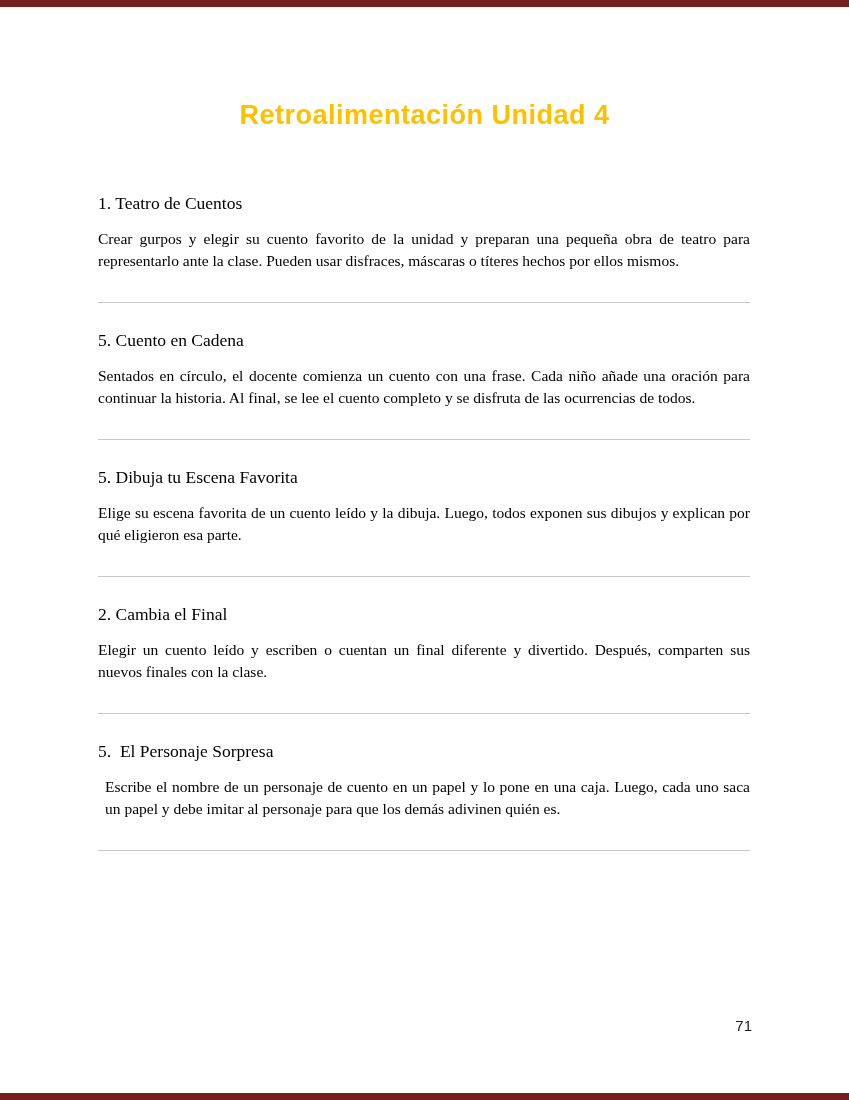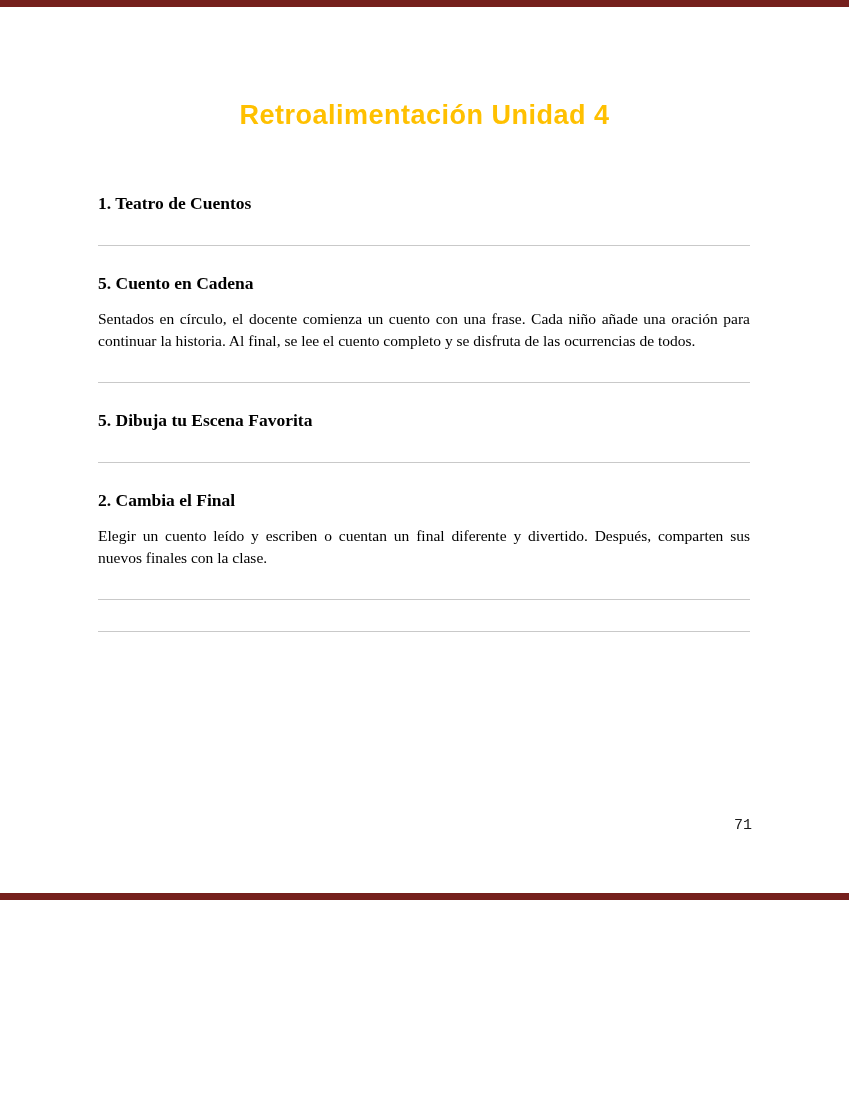--- a/index.html
+++ b/index.html
@@ -1,19 +1,19 @@
 <!DOCTYPE html>
 <html><head>
 <meta charset="utf-8">
 <style>
   html, body { margin: 0; padding: 0; background: #ffffff; }
   .page {
     position: relative;
     width: 849px;
-    height: 900px;
+    height: 1100px;
     background: #ffffff;
     overflow: hidden;
     font-family: "Liberation Serif", serif;
     color: #000000;
   }
   .edge-bar {
     position: absolute;
     left: 0;
     width: 100%;
     height: 7px;
@@ -36,77 +36,83 @@
   .content {
     position: absolute;
     top: 192px;
     left: 98px;
     width: 652px;
   }
   .section h2 {
     margin: 0;
     font-size: 17.5px;
     line-height: 22px;
-    font-weight: bold;
+    font-weight: normal;
     white-space: pre-wrap;
   }
   .section p {
     margin: 14px 0 0 0;
     font-size: 15.5px;
     line-height: 21.5px;
     text-align: justify;
   }
   .section.indented p { padding-left: 7px; }
   hr.divider {
     border: none;
     height: 1px;
     margin: 31px 0 26px 0;
   }
   .page-number {
     position: absolute;
     right: 97px;
     bottom: 66px;
-    font-family: Liberation Mono, monospace;
+    font-family: Liberation Sans, sans-serif;
     font-size: 15px;
     color: #1a1a1a;
   }
 </style>
 </head>
 <body>
 
 <div class="page">
 
   <div class="edge-bar top" style="background-color: rgb(117, 32, 29);"></div>
 
   <h1 class="doc-title" style="color: rgb(255, 192, 0);">Retroalimentación Unidad 4</h1>
 
   <div class="content">
 
     <div class="section">
       <h2>1. Teatro de Cuentos</h2>
+      <p>Crear gurpos y elegir  su cuento favorito de la unidad y preparan una pequeña obra de teatro para representarlo ante la clase. Pueden usar disfraces, máscaras o títeres hechos por ellos mismos.</p>
     </div>
     <hr class="divider" style="background-color: rgb(201, 201, 201);">
 
     <div class="section">
       <h2>5. Cuento en Cadena</h2>
       <p>Sentados en círculo, el docente comienza un cuento con una frase. Cada niño añade una oración para continuar la historia. Al final, se lee el cuento completo y se disfruta de las ocurrencias de todos.</p>
     </div>
     <hr class="divider" style="background-color: rgb(201, 201, 201);">
 
     <div class="section">
       <h2>5. Dibuja tu Escena Favorita</h2>
+      <p>Elige su escena favorita de un cuento leído y la dibuja. Luego, todos exponen sus dibujos y explican por qué eligieron esa parte.</p>
     </div>
     <hr class="divider" style="background-color: rgb(201, 201, 201);">
 
     <div class="section">
       <h2>2. Cambia el Final</h2>
       <p>Elegir un cuento leído y escriben o cuentan un final diferente y divertido. Después, comparten sus nuevos finales con la clase.</p>
     </div>
     <hr class="divider" style="background-color: rgb(201, 201, 201);">
 
+    <div class="section indented">
+      <h2>5.  El Personaje Sorpresa</h2>
+      <p>Escribe el nombre de un personaje de cuento en un papel y lo pone en una caja. Luego, cada uno saca un papel y debe imitar al personaje para que los demás adivinen quién es.</p>
+    </div>
     <hr class="divider" style="background-color: rgb(201, 201, 201);">
 
 
   </div>
 
   <div class="page-number">71</div>
 
   <div class="edge-bar bottom" style="background-color: rgb(117, 32, 29);"></div>
 
 </div>

